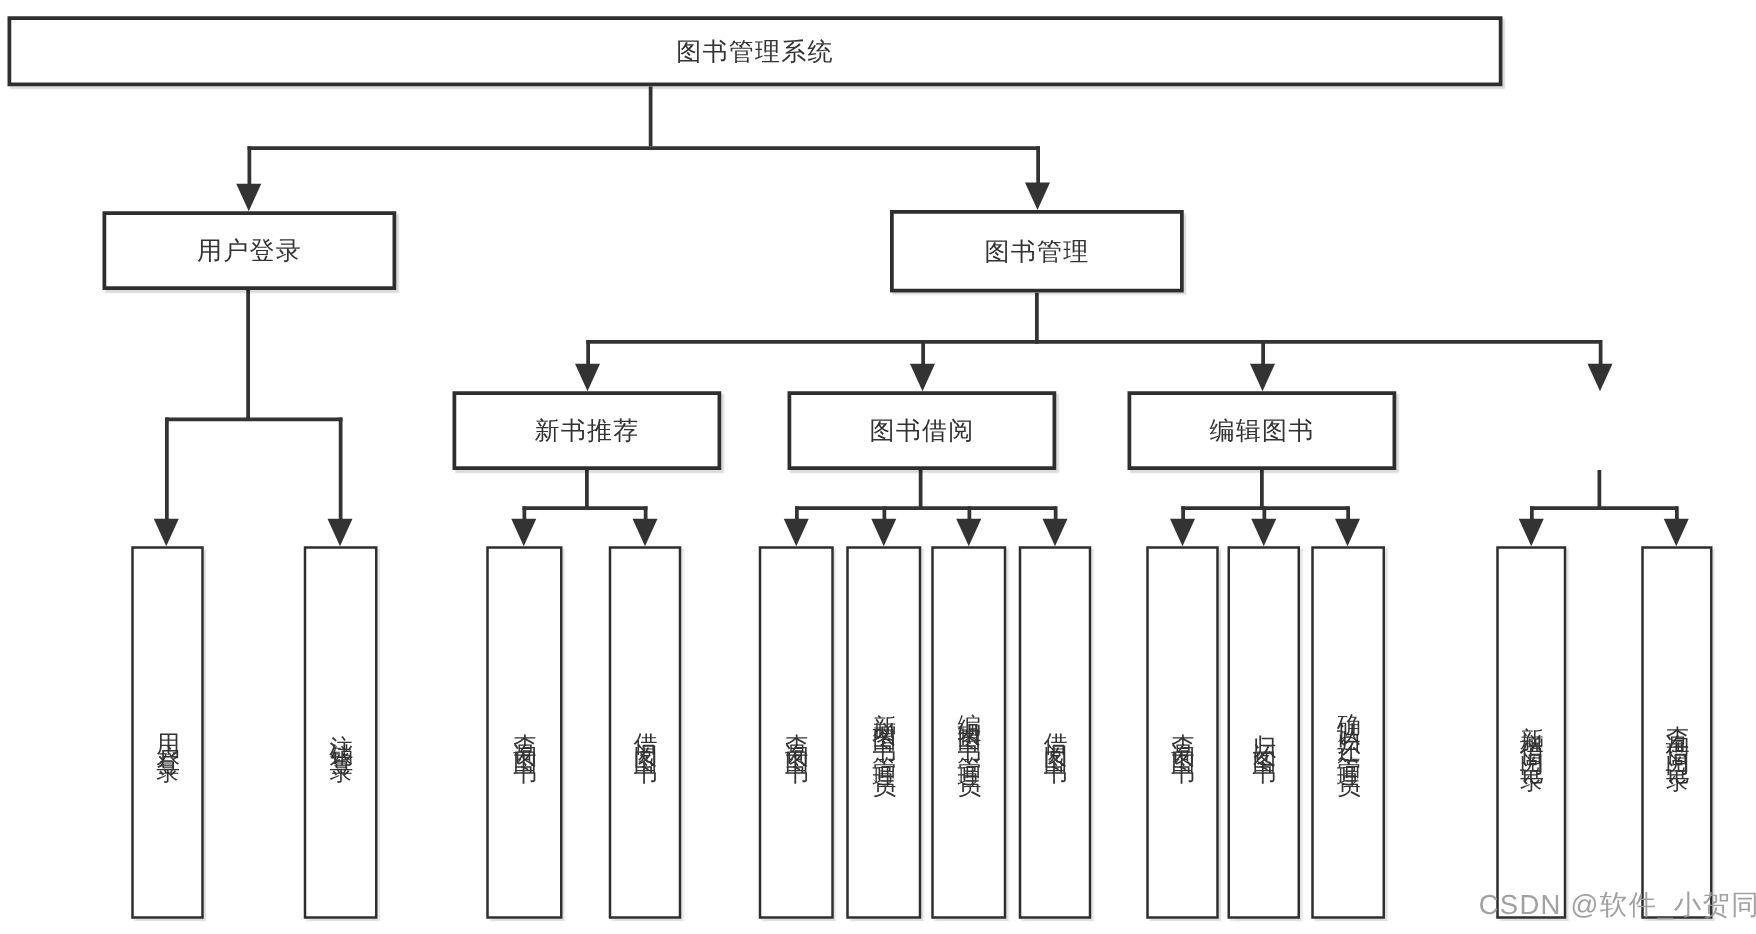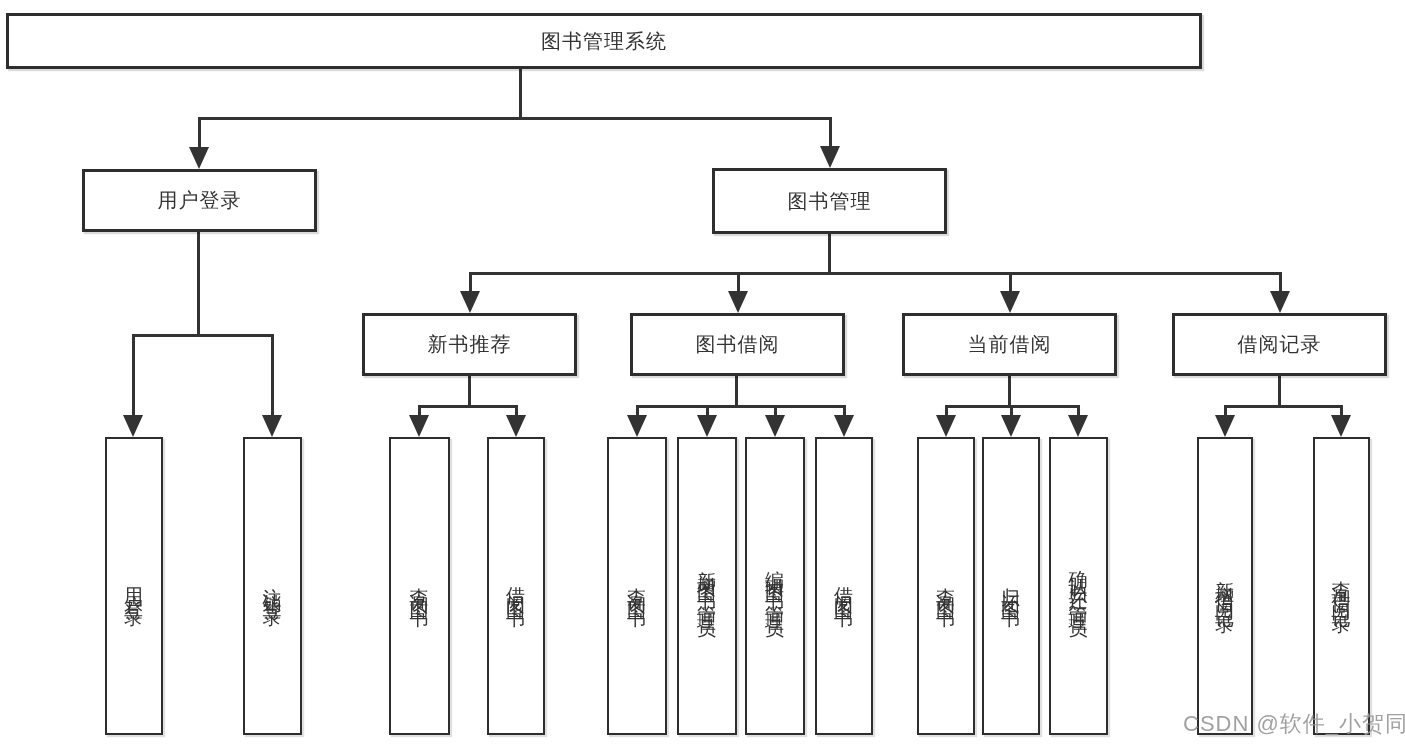--- a/index.html
+++ b/index.html
@@ -102,24 +102,21 @@
   <div class="arrow" style="left:1000px;top:272px;height:41px;"></div>
   <div class="arrow" style="left:1270px;top:272px;height:41px;"></div>
 
   <div class="node" style="left:630px;top:313px;width:215px;height:63px;">
     <span>图书借阅</span>
   </div>
   <div class="node" style="left:362px;top:313px;width:215px;height:63px;">
     <span>新书推荐</span>
   </div>
   <div class="node" style="left:902px;top:313px;width:215px;height:63px;">
-    <span>当前借阅</span>
-  </div>
-  <div class="node" style="left:1172px;top:313px;width:215px;height:63px;">
-    <span>借阅记录</span>
+    <span>编辑图书</span>
   </div>
 
   <div class="vline" style="left:468px;top:376px;height:31px;"></div>
   <div class="hline" style="left:418px;top:405px;width:100px;"></div>
   <div class="arrow" style="left:409px;top:405px;height:32px;"></div>
   <div class="arrow" style="left:506px;top:405px;height:32px;"></div>
 
   <div class="vline" style="left:735px;top:376px;height:31px;"></div>
   <div class="hline" style="left:636px;top:405px;width:209px;"></div>
   <div class="arrow" style="left:627px;top:405px;height:32px;"></div>

